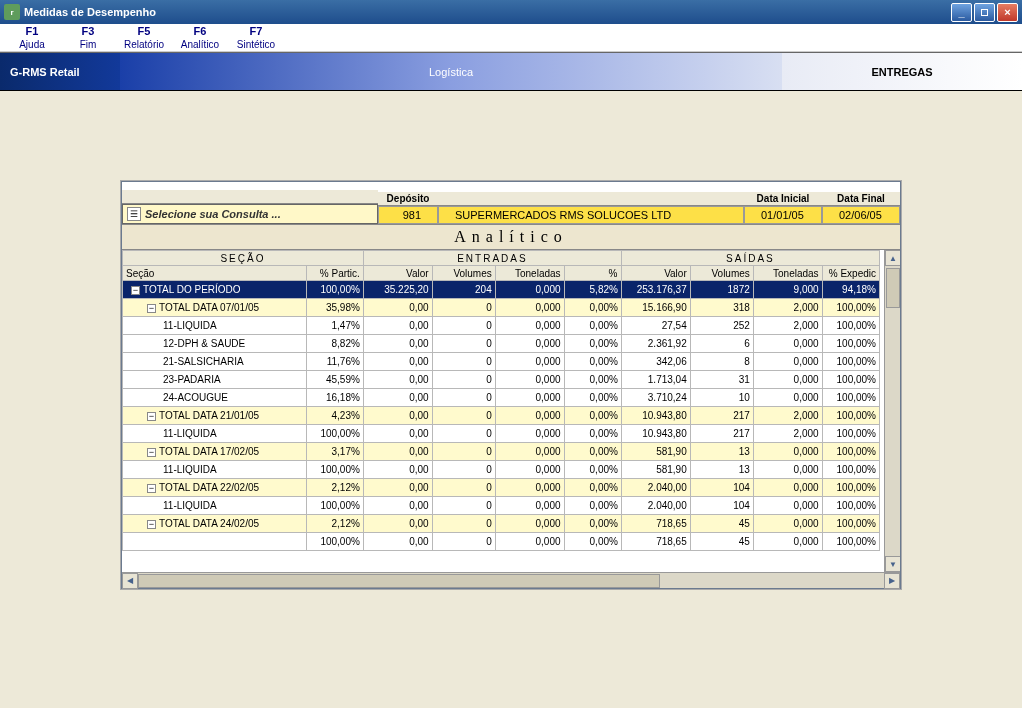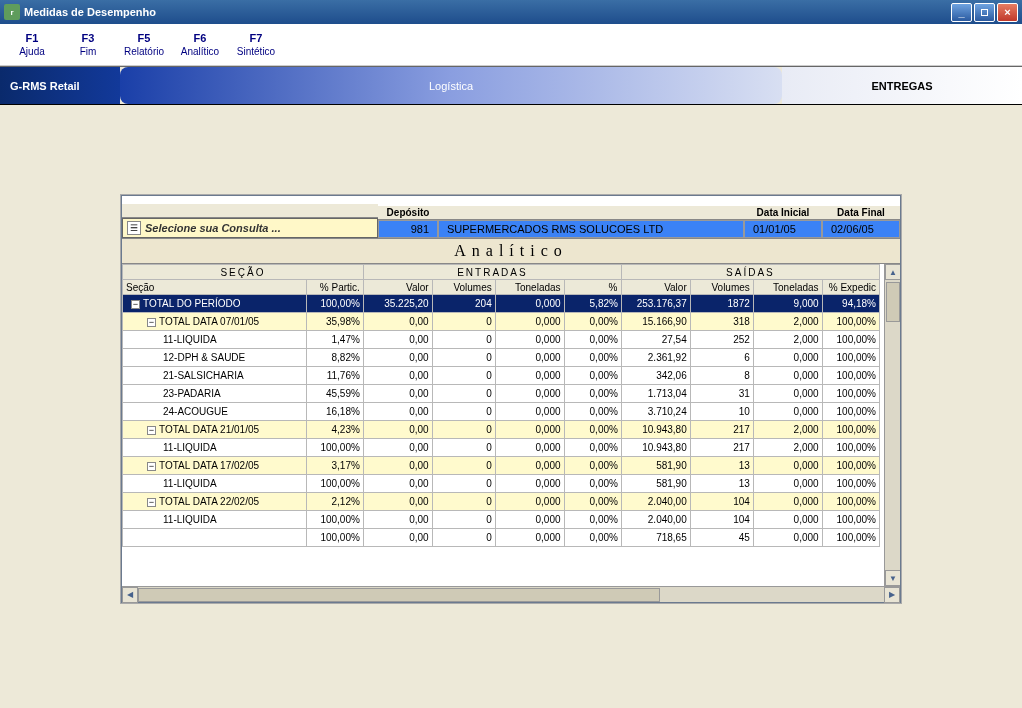--- a/index.html
+++ b/index.html
@@ -7,39 +7,39 @@
 
 
 .titlebar { height: 24px; background: linear-gradient(to bottom, #3a6ea5, #1e4d8c); display: flex; align-items: center; padding: 0 4px; color: #fff; }
 .titlebar .icon-app { width: 16px; height: 16px; background: #5f9c5c; border-radius: 2px; margin-right: 4px; font-size: 8px; display:flex;align-items:center;justify-content:center;color:#fff;font-weight:bold;}
 .titlebar .title { font-weight: bold; flex: 1; }
 .win-btn { width: 21px; height: 19px; margin-left: 2px; background: linear-gradient(to bottom, #6fa3e0, #2a5aa0); border: 1px solid #fff; border-radius: 2px; display:flex;align-items:center;justify-content:center;color:#fff;font-weight:bold;cursor:pointer;font-family:Arial;}
 .win-btn.close { background: linear-gradient(to bottom, #e67d62, #c0392b); }
 .win-btn .sq { width:7px;height:7px;border:1px solid #fff; }
 
 
-.toolbar { height: 42px; background: #fff; border-bottom: 1px solid #ccc; display: flex; align-items: center; padding: 0 4px; }
+.toolbar { height: 28px; background: #fff; border-bottom: 1px solid #ccc; display: flex; align-items: center; padding: 0 4px; }
 .fkey { width: 56px; text-align: center; padding: 4px 0; cursor: pointer; color: #000080; }
 .fkey .fn { font-weight: bold; color: #000080; margin-bottom: 2px; }
 .fkey .lbl { color: #000080; font-size: 10px; }
 
 
 .band { height: 39px; display: flex; border-top: 1px solid #666; border-bottom: 1px solid #000; }
 .band-left { width: 120px; background: linear-gradient(to right, #0a2a6c, #12399a); color: #fff; font-weight: bold; display:flex;align-items:center;padding-left:10px; }
-.band-mid { flex: 1; background: linear-gradient(to right, #1a3fa8, #8a9ee0, #d8dff2); color: #fff; display:flex;align-items:center;justify-content:center;border-radius:8px; }
+.band-mid { flex: 1; background: linear-gradient(to right, #1a3fa8, #8a9ee0, #d8dff2); color: #fff; display:flex;align-items:center;justify-content:center; }
 .band-right { width: 240px; background: linear-gradient(to right, #e8ebf5, #fff); color: #000; font-weight: bold; display:flex;align-items:center;justify-content:center; }
 
 
 .report { width: 780px; margin: 90px auto 0 auto; border: 1px solid #6b7a8f; box-shadow: 0 0 0 1px #aaa; background:#fff; }
 
 .params { display: flex; align-items: flex-end; height: 42px; }
 .params .left-label { width: 256px; }
 .param-col { display:flex;flex-direction:column; }
 .param-head { font-size:10px; font-weight:bold; text-align:center; padding:1px 2px; background:#ede9d8;border-bottom:1px solid #888;}
-.param-val { border:1px solid #999; background:#3b82f6; font-size:11px; padding:2px 8px; height:18px; }
+.param-val { border:1px solid #999; background:#fde047; font-size:11px; padding:2px 16px; height:18px; }
 .consulta { display:flex;align-items:center;background:#fff8c8;border:1px solid #666;height:20px;padding:0 4px; }
 .consulta .ci { width:14px;height:14px;background:#fff;border:1px solid #888;margin-right:4px;display:flex;align-items:center;justify-content:center;font-size:9px;}
 .consulta .ct { font-weight:bold;color:#333;font-style:italic; }
 
 .analitico-title { text-align:center;background:#ede6cf;border-top:1px solid #888;border-bottom:1px solid #888;font-family:'Times New Roman',serif;font-size:16px;letter-spacing:6px;padding:3px 0;}
 
 .table-wrap { position:relative; overflow:hidden; }
 .tbl { border-collapse:collapse; width:100%; font-size:10px; table-layout:fixed; }
 .tbl th, .tbl td { border:1px solid #b8b8b8; padding:1px 3px; white-space:nowrap; overflow:hidden; }
 .tbl thead th { background:#ece9d8;font-weight:normal;letter-spacing:2px;text-align:center;height:15px; }
@@ -325,20 +325,32 @@
               <td>100,00%</td>
               <td>0,00</td>
               <td>0</td>
               <td>0,000</td>
               <td>0,00%</td>
               <td>2.040,00</td>
               <td>104</td>
               <td>0,000</td>
               <td>100,00%</td>
             </tr>
+            <tr class="row-yellow">
+              <td class="lbl"><span class="tree-ind" style="width:20px"></span><span class="tree-box">−</span><span>TOTAL DATA  24/02/05</span></td>
+              <td>2,12%</td>
+              <td>0,00</td>
+              <td>0</td>
+              <td>0,000</td>
+              <td>0,00%</td>
+              <td>718,65</td>
+              <td>45</td>
+              <td>0,000</td>
+              <td>100,00%</td>
+            </tr>
             <tr class="row-white">
               <td class="lbl"><span class="tree-ind" style="width:36px"></span></td>
               <td>100,00%</td>
               <td>0,00</td>
               <td>0</td>
               <td>0,000</td>
               <td>0,00%</td>
               <td>718,65</td>
               <td>45</td>
               <td>0,000</td>

